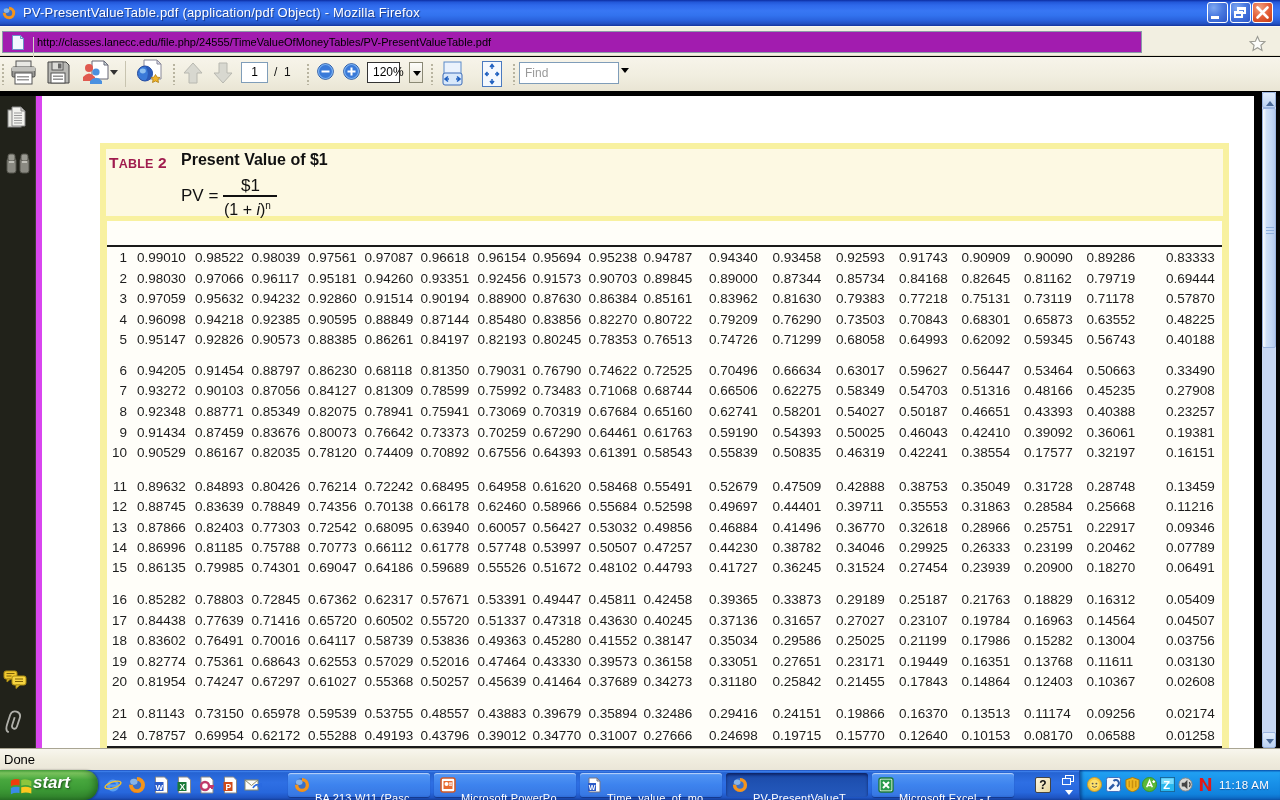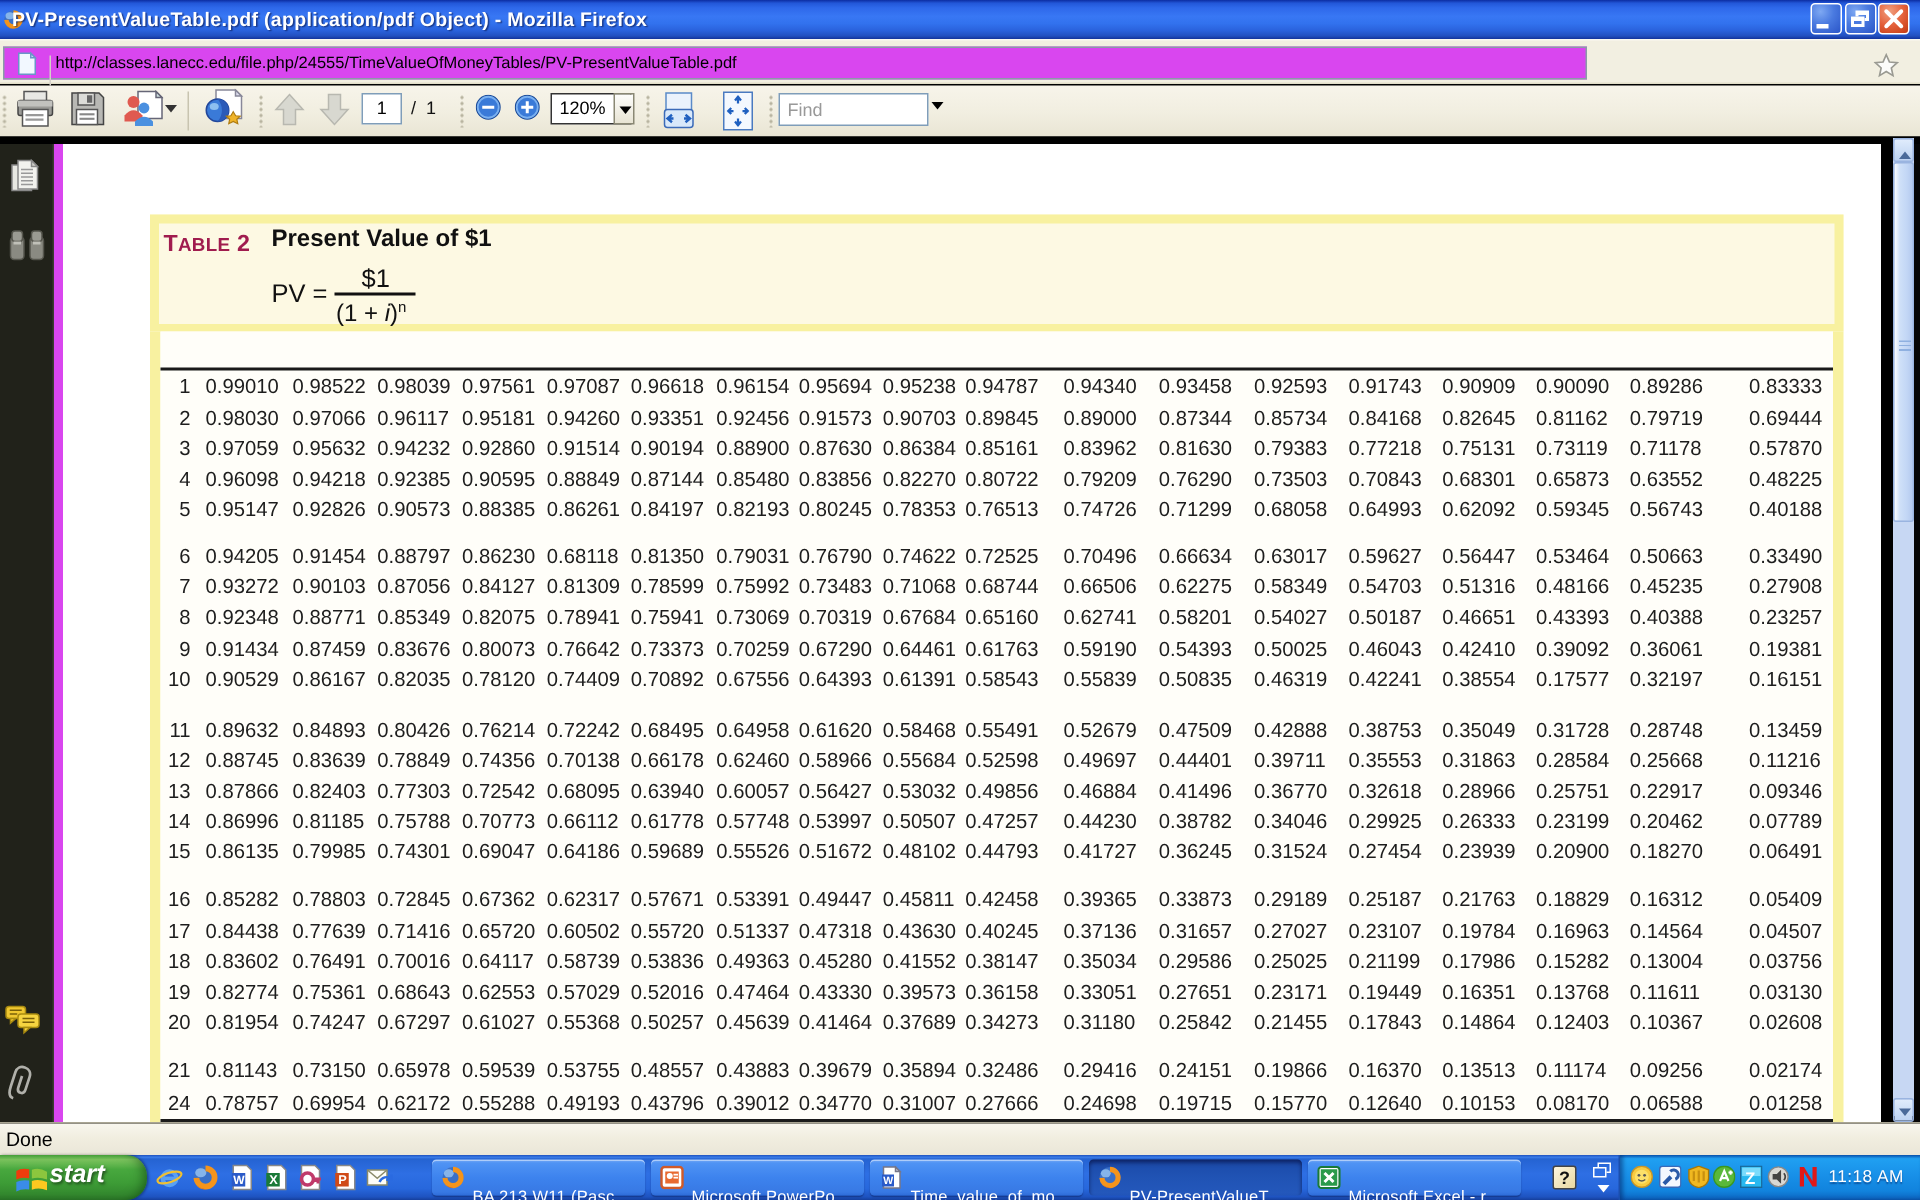--- a/index.html
+++ b/index.html
@@ -1,38 +1,38 @@
 <!DOCTYPE html>
 <html><head><meta charset="utf-8">
 <style>
 *{margin:0;padding:0;box-sizing:border-box}
 html,body{width:1280px;height:800px;overflow:hidden;font-family:"Liberation Sans",sans-serif}
 body{position:relative;background:#000}
 .abs{position:absolute}
 
 #titlebar{left:0;top:0;width:1280px;height:26px;
  background:linear-gradient(180deg,#0c2da2 0%,#2257d8 8%,#2e68ea 20%,#3877f4 42%,#3272ee 60%,#2a62dd 78%,#2250c0 92%,#13339b 100%)}
-#title-text{left:8px;top:5px;color:#fff;font-size:13px;font-weight:bold;letter-spacing:.2px;
+#title-text{left:23px;top:5px;color:#fff;font-size:13px;font-weight:normal;letter-spacing:.2px;
  text-shadow:1px 1px 1px rgba(0,0,40,.55);white-space:nowrap}
 .wbtn{top:2px;width:21px;height:21px;border-radius:3px;border:1px solid #fff}
 #btn-min{left:1207px;background:radial-gradient(circle at 30% 25%,#7ea8f2 0%,#4a7ae0 45%,#2a55c8 100%)}
 #btn-max{left:1230px;background:radial-gradient(circle at 30% 25%,#7ea8f2 0%,#4a7ae0 45%,#2a55c8 100%)}
 #btn-close{left:1252px;background:radial-gradient(circle at 35% 25%,#f0a080 0%,#e4603a 50%,#c33a12 100%)}
 
 #addrbar{left:0;top:26px;width:1280px;height:30px;background:#f2efe1;border-top:1px solid #f9f8f1;border-bottom:1px solid #e2dec9}
-#urlbox{left:2px;top:4px;width:1056px;height:22px;background:#d946ef;border:1px solid #8a9aa8}
+#urlbox{left:2px;top:4px;width:1140px;height:22px;background:#a21caf;border:1px solid #8a9aa8}
 #urlicon-sep{left:30px;top:5px;width:1px;height:20px;background:#d4d0c8;position:absolute}
 #urltext{left:34px;top:4px;font-size:11px;color:#000;position:absolute;white-space:nowrap}
 
 #toolbar{left:0;top:57px;width:1280px;height:34px;background:linear-gradient(180deg,#f7f4ea 0%,#f1eee0 55%,#e9e5d4 100%)}
 .vsep{width:1px;height:26px;top:4px;background:#c8c4b0;position:absolute}
 .dotsep{width:4px;height:22px;top:6px;position:absolute;background-image:radial-gradient(circle,#b8b4a0 35%,transparent 40%);background-size:4px 4px}
 #pagenum{left:241px;top:5px;width:27px;height:21px;background:#fff;border:1px solid #7f9db9;font-size:12px;text-align:center;line-height:19px;position:absolute}
 #pageof{left:274px;top:8px;font-size:12px;position:absolute;color:#111}
-#zoombox{left:367px;top:5px;width:54px;height:21px;background:#fff;border:1px solid #333;font-size:12px;text-align:left;padding-left:5px;line-height:19px;position:absolute}
+#zoombox{left:367px;top:5px;width:33px;height:21px;background:#fff;border:1px solid #333;font-size:12px;text-align:left;padding-left:5px;line-height:19px;position:absolute}
 #zoomdrop{left:409px;top:5px;width:14px;height:21px;background:linear-gradient(180deg,#fdfdfb,#e8e4d4);border:1px solid #8a8874;position:absolute}
 #zoomdrop:after{content:"";position:absolute;left:3px;top:8px;border:4px solid transparent;border-top:5px solid #000}
 #findbox{left:519px;top:5px;width:100px;height:22px;background:#fff;border:1px solid #7f9db9;position:absolute}
 #findtext{left:5px;top:3px;font-size:12px;color:#999;position:absolute}
 #finddrop{left:621px;top:11px;border:4px solid transparent;border-top:5px solid #000;position:absolute}
 
 #blackbar{left:0;top:91px;width:1280px;height:5px;background:#000}
 
 #content{left:0;top:96px;width:1027px;height:652px;background:#d946ef}
 #sidebar{left:0;top:0;width:36px;height:652px;background:#21221a;border-right:1px solid #3a3b30}

